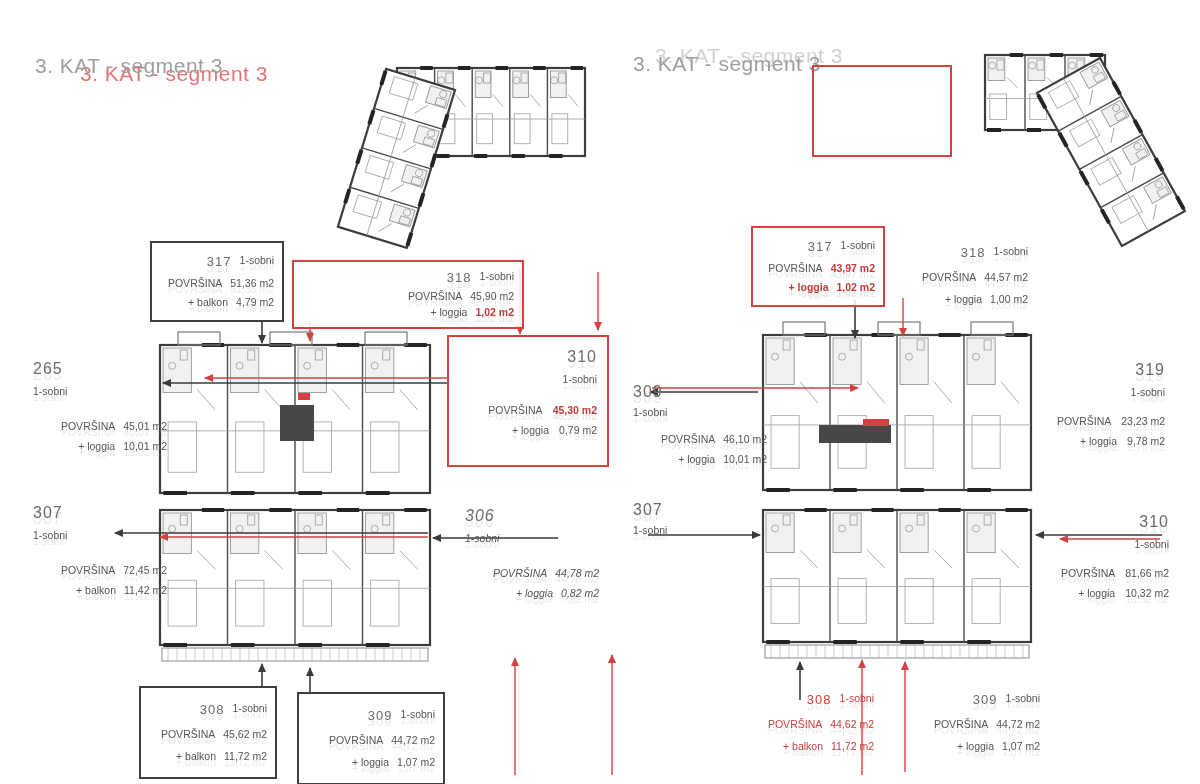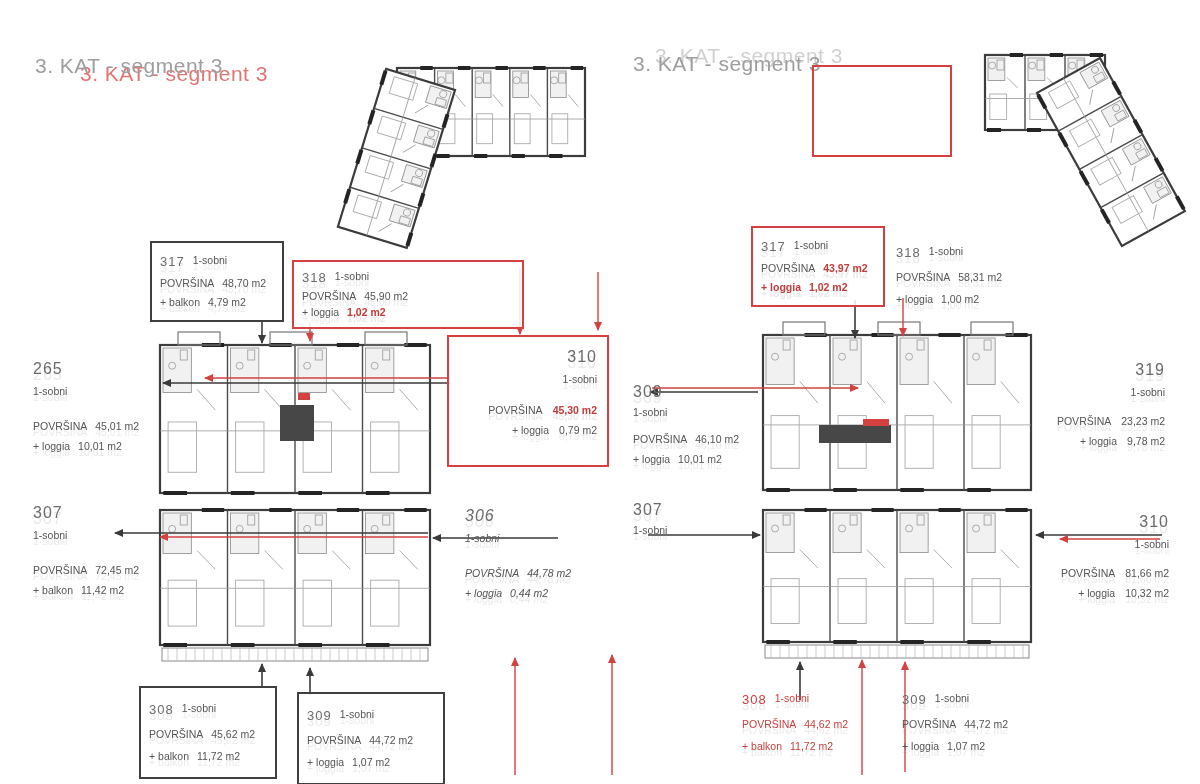--- a/index.html
+++ b/index.html
@@ -14,21 +14,21 @@
   }
   .title.ghost-red{color:rgba(213,64,64,.72);}
   .title.ghost-gray{color:rgba(150,150,150,.45);}
   .lbl{
     position:absolute;font-size:10.5px;line-height:1.45;color:#555;
     text-shadow:0 6px 0 rgba(120,120,120,.16);
     white-space:nowrap;
   }
   .boxed{border:2px solid #3f3f3f;padding:6px 8px;background:rgba(255,255,255,.85);}
   .redbox{border:2px solid #d54040;}
-  .row{display:flex;justify-content:flex-start;gap:8px;margin:4px 0;}
+  .row{display:flex;justify-content:flex-end;gap:8px;margin:4px 0;}
   .row.tight{margin:1px 0;}
   .row.wide{margin:7px 0;}
   .num{font-size:16px;color:#6b6b6b;letter-spacing:1px;margin-bottom:4px;}
   .num.sm{font-size:13px;margin-bottom:0;}
   .typ{margin-bottom:20px;}
   .typ.inline{margin-bottom:0;}
   .val{}
   .red-t{color:#c43b3b;font-weight:bold;}
   .all-red, .all-red *{color:#c8403d;}
   .ra{text-align:right;}
@@ -432,21 +432,21 @@
 
 <div style="position:absolute;left:812px;top:65px;width:136px;height:88px;border:2.5px solid #d54040;"></div>
 
 <div class="lbl boxed" style="left:150px;top:241px;width:114px;">
   <div class="row">
     <span class="num sm">317</span>
     <span class="typ inline">1-sobni</span>
   </div>
   <div class="row">
       <span>POVRŠINA</span>
-      <span class="val">48,70 m2</span>
+      <span class="val">51,36 m2</span>
     </div>
   <div class="row">
       <span>+ balkon</span>
       <span class="val">4,79 m2</span>
     </div>
 </div>
 
 <div class="lbl boxed redbox" style="left:292px;top:260px;width:212px;">
   <div class="row tight">
     <span class="num sm">318</span>
@@ -503,21 +503,21 @@
 
 <div class="lbl" style="left:465px;top:504px;width:134px;font-style:italic;">
   <div class="num">306</div>
   <div class="typ">1-sobni</div>
   <div class="row">
       <span>POVRŠINA</span>
       <span class="val">44,78 m2</span>
     </div>
   <div class="row">
       <span>+ loggia</span>
-      <span class="val">0,44 m2</span>
+      <span class="val">0,82 m2</span>
     </div>
 </div>
 
 <div class="lbl boxed" style="left:139px;top:686px;width:118px;">
   <div class="row wide">
     <span class="num sm">308</span>
     <span class="typ inline">1-sobni</span>
   </div>
   <div class="row wide">
       <span>POVRŠINA</span>
@@ -559,21 +559,21 @@
     </div>
 </div>
 
 <div class="lbl" style="left:896px;top:237px;width:132px;">
   <div class="row wide">
     <span class="num sm">318</span>
     <span class="typ inline">1-sobni</span>
   </div>
   <div class="row wide">
       <span>POVRŠINA</span>
-      <span class="val">58,31 m2</span>
+      <span class="val">44,57 m2</span>
     </div>
   <div class="row wide">
       <span>+ loggia</span>
       <span class="val">1,00 m2</span>
     </div>
 </div>
 
 <div class="lbl" style="left:633px;top:380px;width:134px;">
   <div class="num" style="margin-bottom:2px;">309</div>
   <div class="typ" style="margin-bottom:12px;">1-sobni</div>

